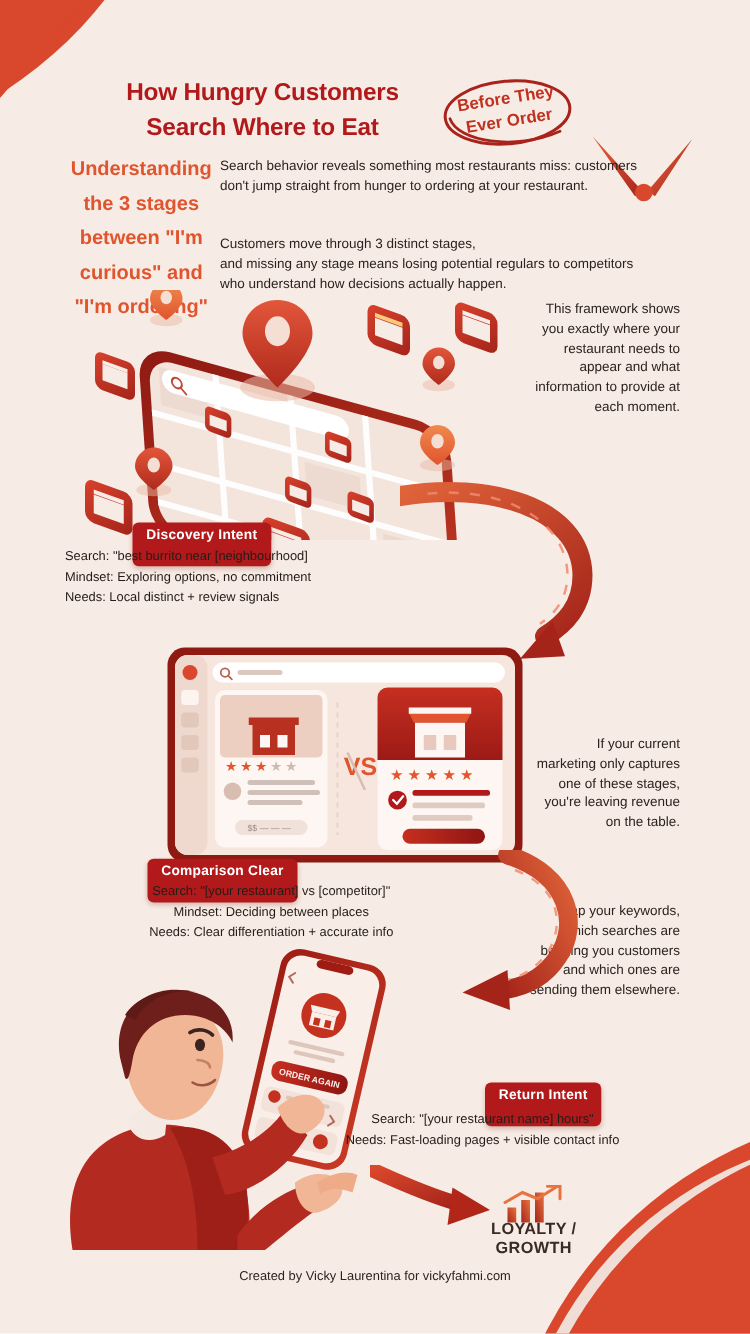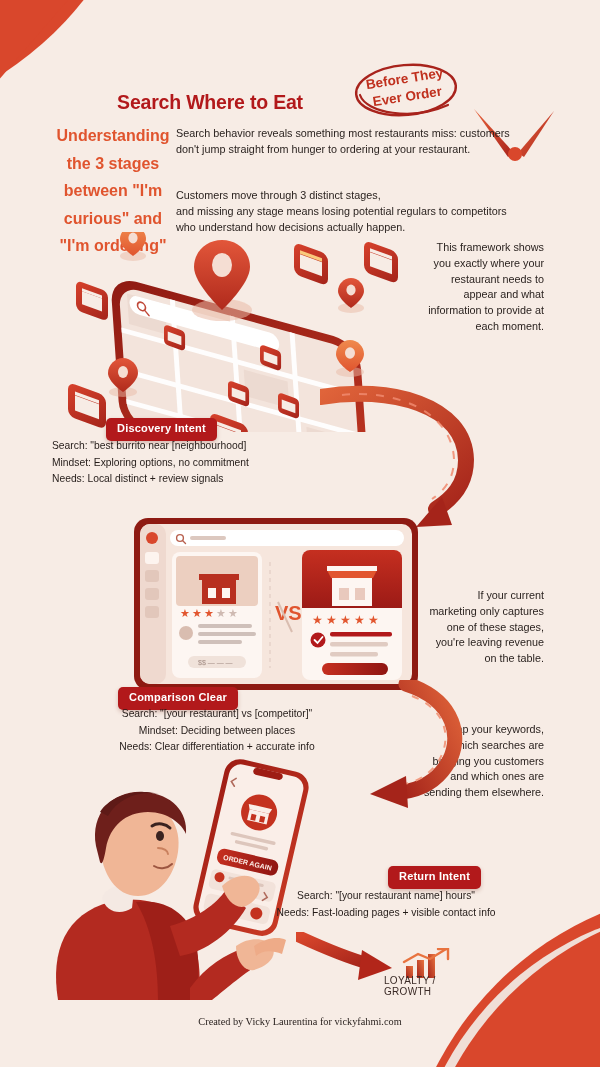--- a/index.html
+++ b/index.html
@@ -99,52 +99,52 @@
   .aside-3 {
     position: absolute; left: 420px; top: 722px; width: 124px;
     color: #2b2320; font-size: 10.8px; line-height: 1.46;
     text-align: right;
   }
   
   .badge {
     position: absolute;
     background: #b2191b; color: #fff;
     font-size: 11px; font-weight: bold;
-    padding: 4px 11px 7px; border-radius: 5px;
+    padding: 4px 11px 19px; border-radius: 5px;
     letter-spacing: 0.2px; white-space: nowrap;
     box-shadow: 0 2px 4px rgba(120,30,20,.25);
   }
   .stage-lines { position: absolute; color: #241c19; font-size: 10.3px; line-height: 1.62; }
   
   .illus { position: absolute; }
   
   .credit {
     position: absolute; left: 0; top: 1016px; width: 600px;
-    text-align: center; color: #2b2320; font-size: 10.3px; font-family: Liberation Serif, serif;
+    text-align: center; color: #2b2320; font-size: 10.3px;
   }
   .loyalty-label {
     position: absolute; left: 384px; top: 975px; width: 86px;
-    color: #3a2a26;
-    font-size: 10px; font-weight: normal; letter-spacing: .3px;
+    text-align: center; color: #3a2a26;
+    font-size: 13px; font-weight: bold; letter-spacing: .3px;
   }
 </style>
 </head>
 <body>
 
 <div id="poster">
 
   <div class="corner-tl"></div>
   <div class="corner-tl-2"></div>
   <div class="corner-br"></div>
   <div class="corner-br-shade"></div>
   <div class="corner-br-top"></div>
 
   <div class="header">
     <div class="title">
-      <br>
+      <span>How Hungry Customers</span><br>
       <span>Search Where to Eat</span>
     </div>
 
     <div class="stamp">
       <svg width="108" height="58" viewBox="0 0 108 58">
         <ellipse cx="54" cy="29" rx="50" ry="25" fill="none" stroke="#a8231c" stroke-width="2.4" transform="rotate(-5 54 29)"></ellipse>
         <path d="M8 34 C14 52 60 60 96 44" fill="none" stroke="#a8231c" stroke-width="2.2" stroke-linecap="round"></path>
       </svg>
       <div class="stamp-text">
         <span>Before They</span><br>

